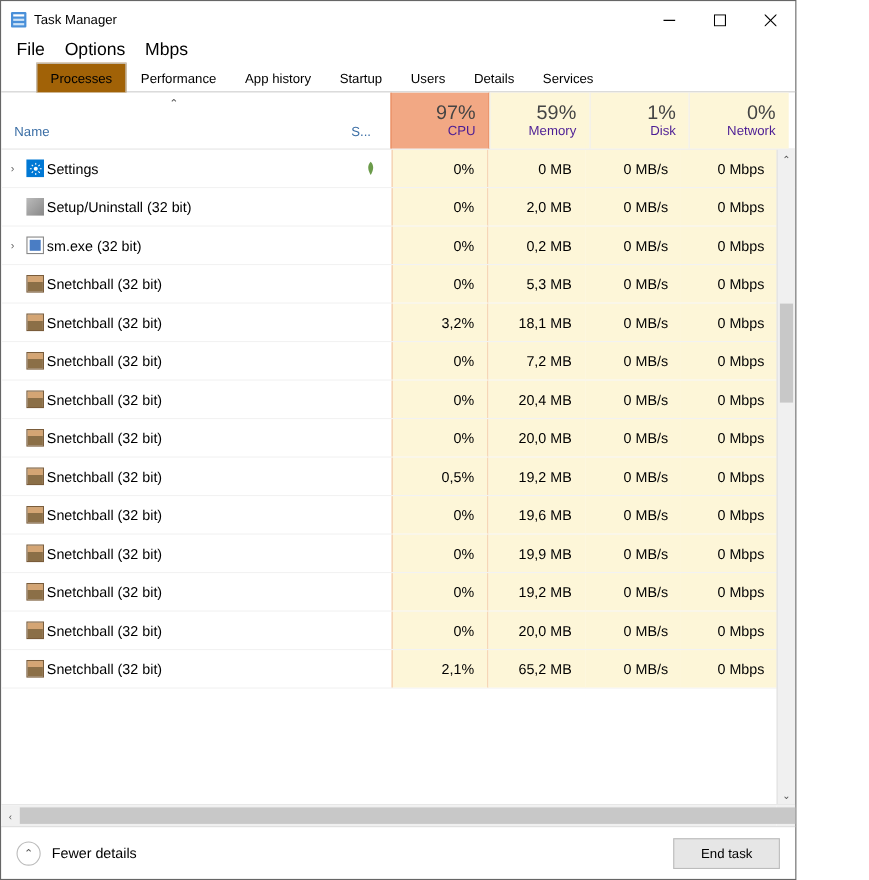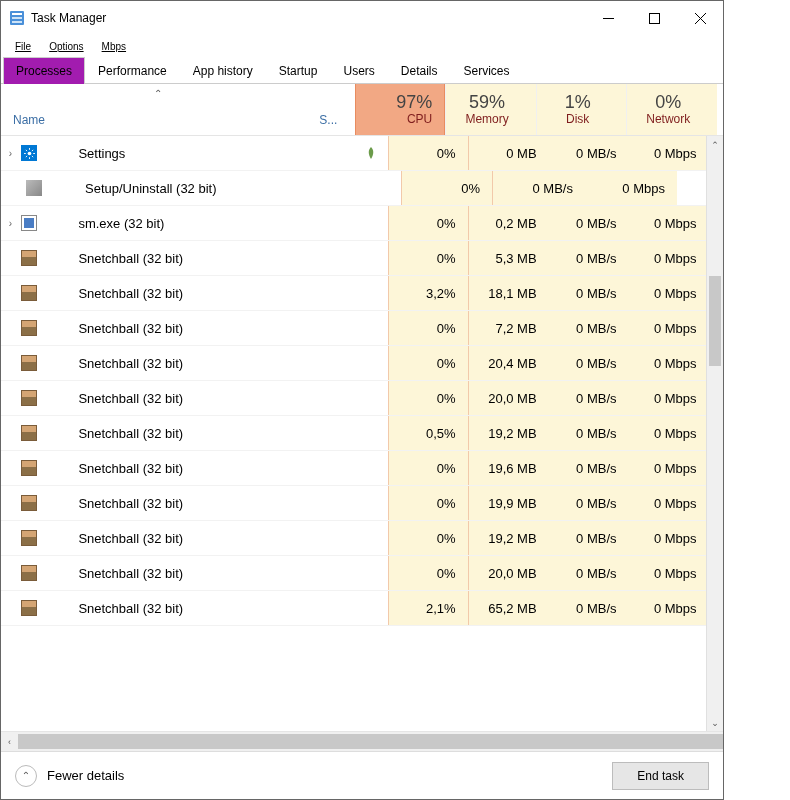--- a/index.html
+++ b/index.html
@@ -7,49 +7,49 @@
 .window { width: 724px; height: 800px; border: 1px solid #666; display: flex; flex-direction: column; background: #fff; position: relative; }
 
 .titlebar { height: 34px; display: flex; align-items: center; padding: 0 0 0 8px; }
 .titlebar-icon { width: 16px; height: 16px; margin-right: 6px; }
 .titlebar-title { font-size: 12px; flex: 0 0 auto; }
 .titlebar-spacer { flex: 1; }
 .tb-btn { width: 46px; height: 32px; display: flex; align-items: center; justify-content: center; cursor: default; }
 .tb-btn svg { width: 11px; height: 11px; stroke: #000; stroke-width: 1; fill: none; }
 
 .menubar { height: 22px; display: flex; align-items: center; padding: 0 6px; gap: 2px; }
-.menu-item { padding: 2px 8px; font-size: 10px; cursor: default; text-decoration: underline; }
+.menu-item { padding: 2px 8px; font-size: 16px; cursor: default; }
 
 .tabs { display: flex; border-bottom: 1px solid #ccc; padding-left: 2px; }
 .tab { padding: 6px 12px; font-size: 12px; cursor: default; border: 1px solid transparent; border-bottom: none; margin-bottom: -1px; }
-.tab.active { border-color: #ccc; background: #a21caf; }
+.tab.active { border-color: #ccc; background: #a16207; margin-left: 30px; }
 
 .content { flex: 1; display: flex; flex-direction: column; overflow: hidden; }
 
 .headers { display: flex; height: 52px; border-bottom: 1px solid #e5e5e5; }
 .h-name { width: 320px; display: flex; flex-direction: column; justify-content: flex-end; padding: 0 8px 8px 12px; color: #3b6ea5; font-size: 12px; position: relative; }
 .h-name .sort-caret { position: absolute; top: 4px; left: 50%; transform: translateX(-50%); font-size: 10px; color: #555; }
 .h-status { width: 40px; display: flex; align-items: flex-end; padding: 0 4px 8px; color: #3b6ea5; font-size: 12px; overflow: hidden; }
 .h-col { width: 92px; display: flex; flex-direction: column; justify-content: center; align-items: flex-end; padding: 4px 12px 4px 4px; border-left: 1px solid #f0f0f0; }
 .h-col .pct { font-size: 18px; color: #444; line-height: 1.1; }
-.h-col .label { font-size: 12px; color: #7f1d1d; }
+.h-col .label { font-size: 12px; color: #4c1d95; }
 .h-cpu { background: #f2a884; border-left: 1px solid #e88c60; border-right: 1px solid #e88c60; }
-.h-mem, .h-disk, .h-net { background: #fdf6d8; align-items: center; }
+.h-mem, .h-disk, .h-net { background: #fdf6d8; }
 .h-last { flex: 1; display: flex; align-items: flex-end; padding: 0 0 8px 6px; color: #701a75; font-size: 12px; overflow: hidden; }
 
 .rows { flex: 1; overflow: hidden; position: relative; }
 .scrollbar-v { position: absolute; right: 0; top: 0; bottom: 0; width: 17px; background: #f0f0f0; border-left: 1px solid #e0e0e0; }
 .scroll-up, .scroll-down { height: 17px; display: flex; align-items: center; justify-content: center; font-size: 9px; color: #555; }
 .scroll-thumb { position: absolute; left: 2px; right: 2px; top: 140px; height: 90px; background: #c8c8c8; }
 
 .row { display: flex; height: 35px; align-items: stretch; border-bottom: 1px solid #f2f2f2; }
 .c-expand { width: 22px; display: flex; align-items: center; justify-content: center; color: #666; font-size: 10px; }
 .c-icon { width: 22px; display: flex; align-items: center; justify-content: center; }
 .c-icon .ico { width: 16px; height: 16px; }
-.c-name { flex: 0 0 276px; display: flex; align-items: center; font-size: 13px; padding-right: 6px; overflow: hidden; white-space: nowrap; margin-left: 40px; }
+.c-name { flex: 0 0 276px; display: flex; align-items: center; font-size: 13px; padding-right: 6px; overflow: hidden; white-space: nowrap; }
 .c-status { width: 40px; display: flex; align-items: center; justify-content: center; }
 .c-val { width: 92px; display: flex; align-items: center; justify-content: flex-end; padding-right: 12px; font-size: 13px; background: #fdf6d8; }
 .c-val.cpu { border-left: 1px solid #f2c9aa; border-right: 1px solid #f2c9aa; }
 .c-last { width: 17px; }
 
 .leaf-icon { width: 10px; height: 14px; }
 
 .hscroll-area { height: 20px; display: flex; border-top: 1px solid #e5e5e5; }
 .hscroll { flex: 1; background: #f0f0f0; display: flex; align-items: center; position: relative; }
 .hs-left, .hs-right { width: 17px; height: 100%; display: flex; align-items: center; justify-content: center; font-size: 9px; color: #555; }
@@ -167,20 +167,21 @@
           <div class="c-last"></div>
         </div>
         <div class="row">
           <div class="c-expand"></div>
           <div class="c-icon">
             <div class="ico ico-tools"></div>
           </div>
           <div class="c-name">Setup/Uninstall (32 bit)</div>
           <div class="c-status"></div>
           <div class="c-val cpu">0%</div>
+          <div class="c-val">2,0 MB</div>
           <div class="c-val">0 MB/s</div>
           <div class="c-val">0 Mbps</div>
           <div class="c-last"></div>
         </div>
         <div class="row">
           <div class="c-expand">›</div>
           <div class="c-icon">
             <div class="ico ico-sm"></div>
           </div>
           <div class="c-name">sm.exe (32 bit)</div>

